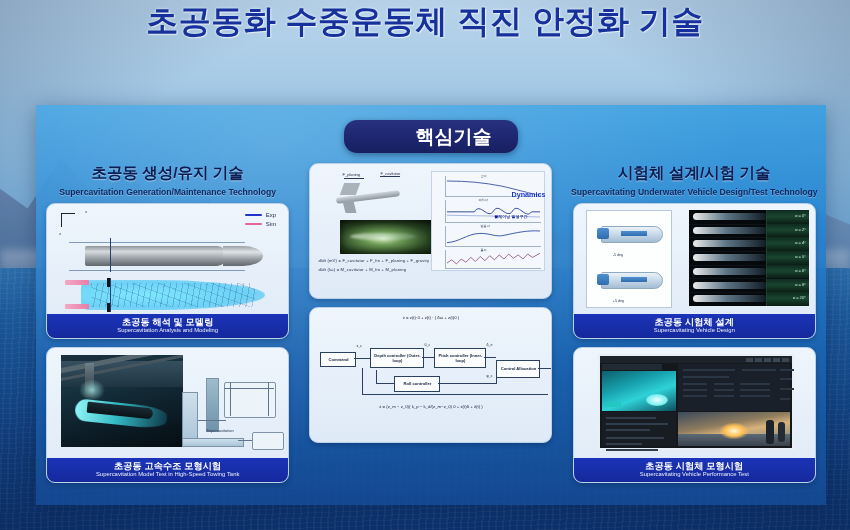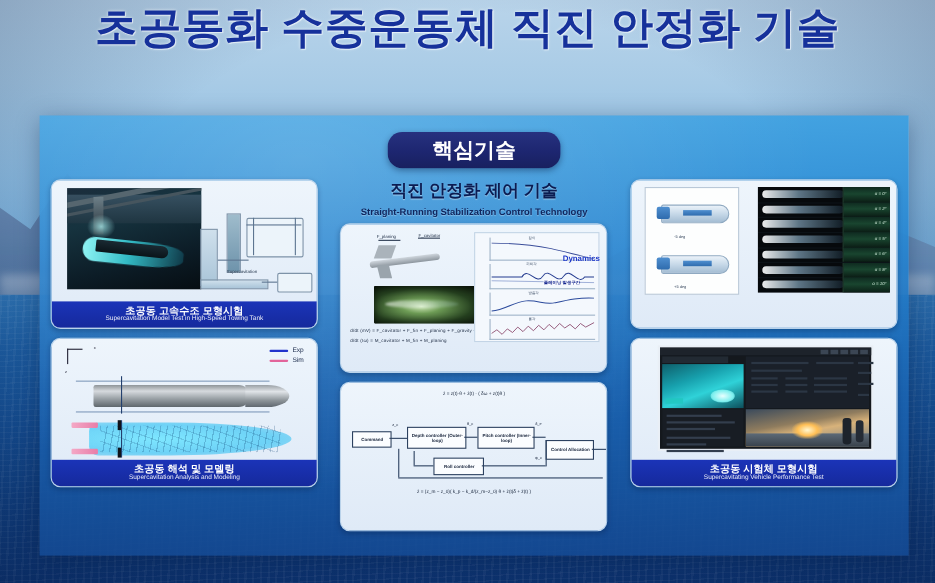--- a/index.html
+++ b/index.html
@@ -45,21 +45,21 @@
     filter:blur(4px);
   }
   #bg .vig{
     position:absolute;inset:0;
     background:radial-gradient(ellipse at 50% 45%,rgba(0,0,0,0) 55%,rgba(6,30,70,.30) 100%);
   }
 
   
   #titleblock{position:absolute;left:0;top:4px;width:850px;text-align:center;z-index:5;}
   #title-ko{
-    font-size:39px;font-weight:bold;letter-spacing:.5px;
+    font-size:32px;font-weight:bold;letter-spacing:.5px;
     color:#16319b;
     text-shadow:0 0 3px rgba(255,255,255,.75),1px 1px 0 rgba(255,255,255,.5);
     line-height:1.12;
   }
   #title-en{
     margin-top:6px;font-size:17.5px;font-weight:bold;color:#143a86;
     text-shadow:0 0 3px rgba(255,255,255,.6);
   }
 
   
@@ -69,25 +69,25 @@
     box-shadow:0 4px 20px rgba(0,24,60,.35);
   }
   #panel::after{
     content:"";position:absolute;inset:0;pointer-events:none;
     background:radial-gradient(ellipse at 30% 10%,rgba(255,255,255,.18),rgba(255,255,255,0) 60%);
   }
 
   
   #badge{
     position:absolute;left:50%;transform:translateX(-50%);top:15px;
-    width:157px;height:33px;border-radius:13px;
+    width:129px;height:33px;border-radius:13px;
     background:linear-gradient(180deg,#27317f 0%,#1d2670 55%,#18205f 100%);
     color:#ffffff;font-size:19px;font-weight:bold;
     display:flex;align-items:center;justify-content:center;
-    box-shadow:0 2px 6px rgba(0,16,50,.4);z-index:6;
+    box-shadow:0 2px 6px rgba(0,16,50,.4);z-index:6;padding-left:45px;
   }
 
   
   #columns{position:absolute;left:0;top:58px;width:790px;display:flex;z-index:5;}
   .col{flex:1;display:flex;flex-direction:column;align-items:center;}
   .col-head{text-align:center;margin-bottom:6px;}
   .col-ko{
     font-size:15.5px;font-weight:bold;color:#0b1c52;
     text-shadow:0 1px 1px rgba(255,255,255,.45);
   }
@@ -274,20 +274,62 @@
   <div id="title-ko">초공동화 수중운동체 직진 안정화 기술</div>
 </div>
 
 <div id="panel">
 
   <div id="badge">핵심기술</div>
 
   <div id="columns">
 
     <div class="col">
+      <div class="col-head">
+        <div class="col-ko">초공동 생성/유지 기술</div>
+        <div class="col-en">Supercavitation Generation/Maintenance Technology</div>
+      </div>
+
+      <div class="card c1">
+        <div class="card-body">
+          <div class="axis">
+            <i class="ax"></i>
+              <i class="ay"></i>
+          </div>
+          <div class="axlab" style="left:38px;top:6px;">x</div>
+          <div class="axlab" style="left:12px;top:28px;">z</div>
+
+          <div class="legend">
+            <div class="lg">
+              <span class="sw" style="background:#2233cc;"></span>
+              <span>Exp</span>
+            </div>
+            <div class="lg">
+              <span class="sw" style="background:#e2649b;"></span>
+              <span>Sim</span>
+            </div>
+          </div>
+
+          <div class="guide" style="left:22px;top:38px;width:176px;"></div>
+          <div class="guide" style="left:22px;top:66px;width:176px;"></div>
+          <div class="hull"></div>
+          <div class="nose"></div>
+          <div class="cavity"></div>
+          <div class="vline" style="left:63px;top:34px;height:34px;"></div>
+          <div class="vline" style="left:63px;top:74px;height:34px;"></div>
+          <div class="pinkbar" style="left:18px;top:76px;width:24px;"></div>
+          <div class="pinkbar" style="left:18px;top:100px;width:24px;"></div>
+          <div class="blkbar" style="left:60px;top:74px;"></div>
+          <div class="blkbar" style="left:60px;top:99px;"></div>
+        </div>
+        <div class="cap">
+          <div class="cap-ko">초공동 해석 및 모델링</div>
+          <div class="cap-en">Supercavitation Analysis and Modeling</div>
+        </div>
+      </div>
 
       <div class="card c4">
         <div class="card-body">
           <div class="tank">
             <div class="surface"></div>
             <div class="rail"></div>
             <div class="rail2"></div>
             <div class="strut"></div>
             <div class="spray"></div>
             <div class="cav"></div>
@@ -305,65 +347,23 @@
             <div class="d-lb" style="left:26px;top:52px;">Supercavitation</div>
             <div class="d-box" style="left:72px;top:56px;width:30px;height:16px;border-radius:2px;"></div>
             <div class="d-ln" style="left:58px;top:64px;width:14px;height:1px;"></div>
           </div>
         </div>
         <div class="cap">
           <div class="cap-ko">초공동 고속수조 모형시험</div>
           <div class="cap-en">Supercavitation Model Test in High-Speed Towing Tank</div>
         </div>
       </div>
-
-      <div class="card c1">
-        <div class="card-body">
-          <div class="axis">
-            <i class="ax"></i>
-              <i class="ay"></i>
-          </div>
-          <div class="axlab" style="left:38px;top:6px;">x</div>
-          <div class="axlab" style="left:12px;top:28px;">z</div>
-
-          <div class="legend">
-            <div class="lg">
-              <span class="sw" style="background:#2233cc;"></span>
-              <span>Exp</span>
-            </div>
-            <div class="lg">
-              <span class="sw" style="background:#e2649b;"></span>
-              <span>Sim</span>
-            </div>
-          </div>
-
-          <div class="guide" style="left:22px;top:38px;width:176px;"></div>
-          <div class="guide" style="left:22px;top:66px;width:176px;"></div>
-          <div class="hull"></div>
-          <div class="nose"></div>
-          <div class="cavity"></div>
-          <div class="vline" style="left:63px;top:34px;height:34px;"></div>
-          <div class="vline" style="left:63px;top:74px;height:34px;"></div>
-          <div class="pinkbar" style="left:18px;top:76px;width:24px;"></div>
-          <div class="pinkbar" style="left:18px;top:100px;width:24px;"></div>
-          <div class="blkbar" style="left:60px;top:74px;"></div>
-          <div class="blkbar" style="left:60px;top:99px;"></div>
-        </div>
-        <div class="cap">
-          <div class="cap-ko">초공동 해석 및 모델링</div>
-          <div class="cap-en">Supercavitation Analysis and Modeling</div>
-        </div>
-      </div>
     </div>
 
     <div class="col">
-      <div class="col-head">
-        <div class="col-ko">직진 안정화 제어 기술</div>
-        <div class="col-en">Straight-Running Stabilization Control Technology</div>
-      </div>
 
       <div class="card c2">
         <div class="card-body">
           <div class="sketch">
             <div class="sk-body"></div>
             <div class="sk-fin"></div>
             <div class="sk-fin2"></div>
             <div class="sk-ar" style="left:22px;top:6px;width:20px;"></div>
             <div class="sk-ar" style="left:58px;top:4px;width:20px;"></div>
             <div class="sk-lb" style="left:20px;top:0px;">F_planing</div>
@@ -432,20 +432,24 @@
           <div class="ln" style="left:66px;top:75px;width:18px;height:1px;"></div>
           <div class="lb" style="left:46px;top:36px;">z_c</div>
           <div class="lb" style="left:114px;top:35px;">θ_c</div>
           <div class="lb" style="left:176px;top:35px;">δ_e</div>
           <div class="lb" style="left:176px;top:66px;">φ_c</div>
         </div>
       </div>
     </div>
 
     <div class="col">
+      <div class="col-head">
+        <div class="col-ko">시험체 설계/시험 기술</div>
+        <div class="col-en">Supercavitating Underwater Vehicle Design/Test Technology</div>
+      </div>
 
       <div class="card c3">
         <div class="card-body">
           <div class="cad">
             <div class="cadrow" style="top:6px;">
               <div class="cad-hull"></div>
               <div class="cad-blue" style="left:6px;top:11px;width:12px;height:11px;border-radius:2px;"></div>
               <div class="cad-blue" style="left:30px;top:14px;width:26px;height:5px;"></div>
             </div>
             <div class="cad-lb" style="left:26px;top:42px;">-5 deg</div>
@@ -494,20 +498,24 @@
                   <span>α = 8°</span>
                 </div>
             </div>
             <div class="gcell" style="top:82.2px;border-bottom:none;">
               <div class="gstream"></div>
               <div class="gright">
                   <span>α = 10°</span>
                 </div>
             </div>
           </div>
+        </div>
+        <div class="cap">
+          <div class="cap-ko">초공동 시험체 설계</div>
+          <div class="cap-en">Supercavitating Vehicle Design</div>
         </div>
       </div>
 
       <div class="card c6">
         <div class="card-body">
           <div class="shell">
             <div class="app">
               <div class="titlebar">
                 <div class="tb-dots">
                     <i></i>

